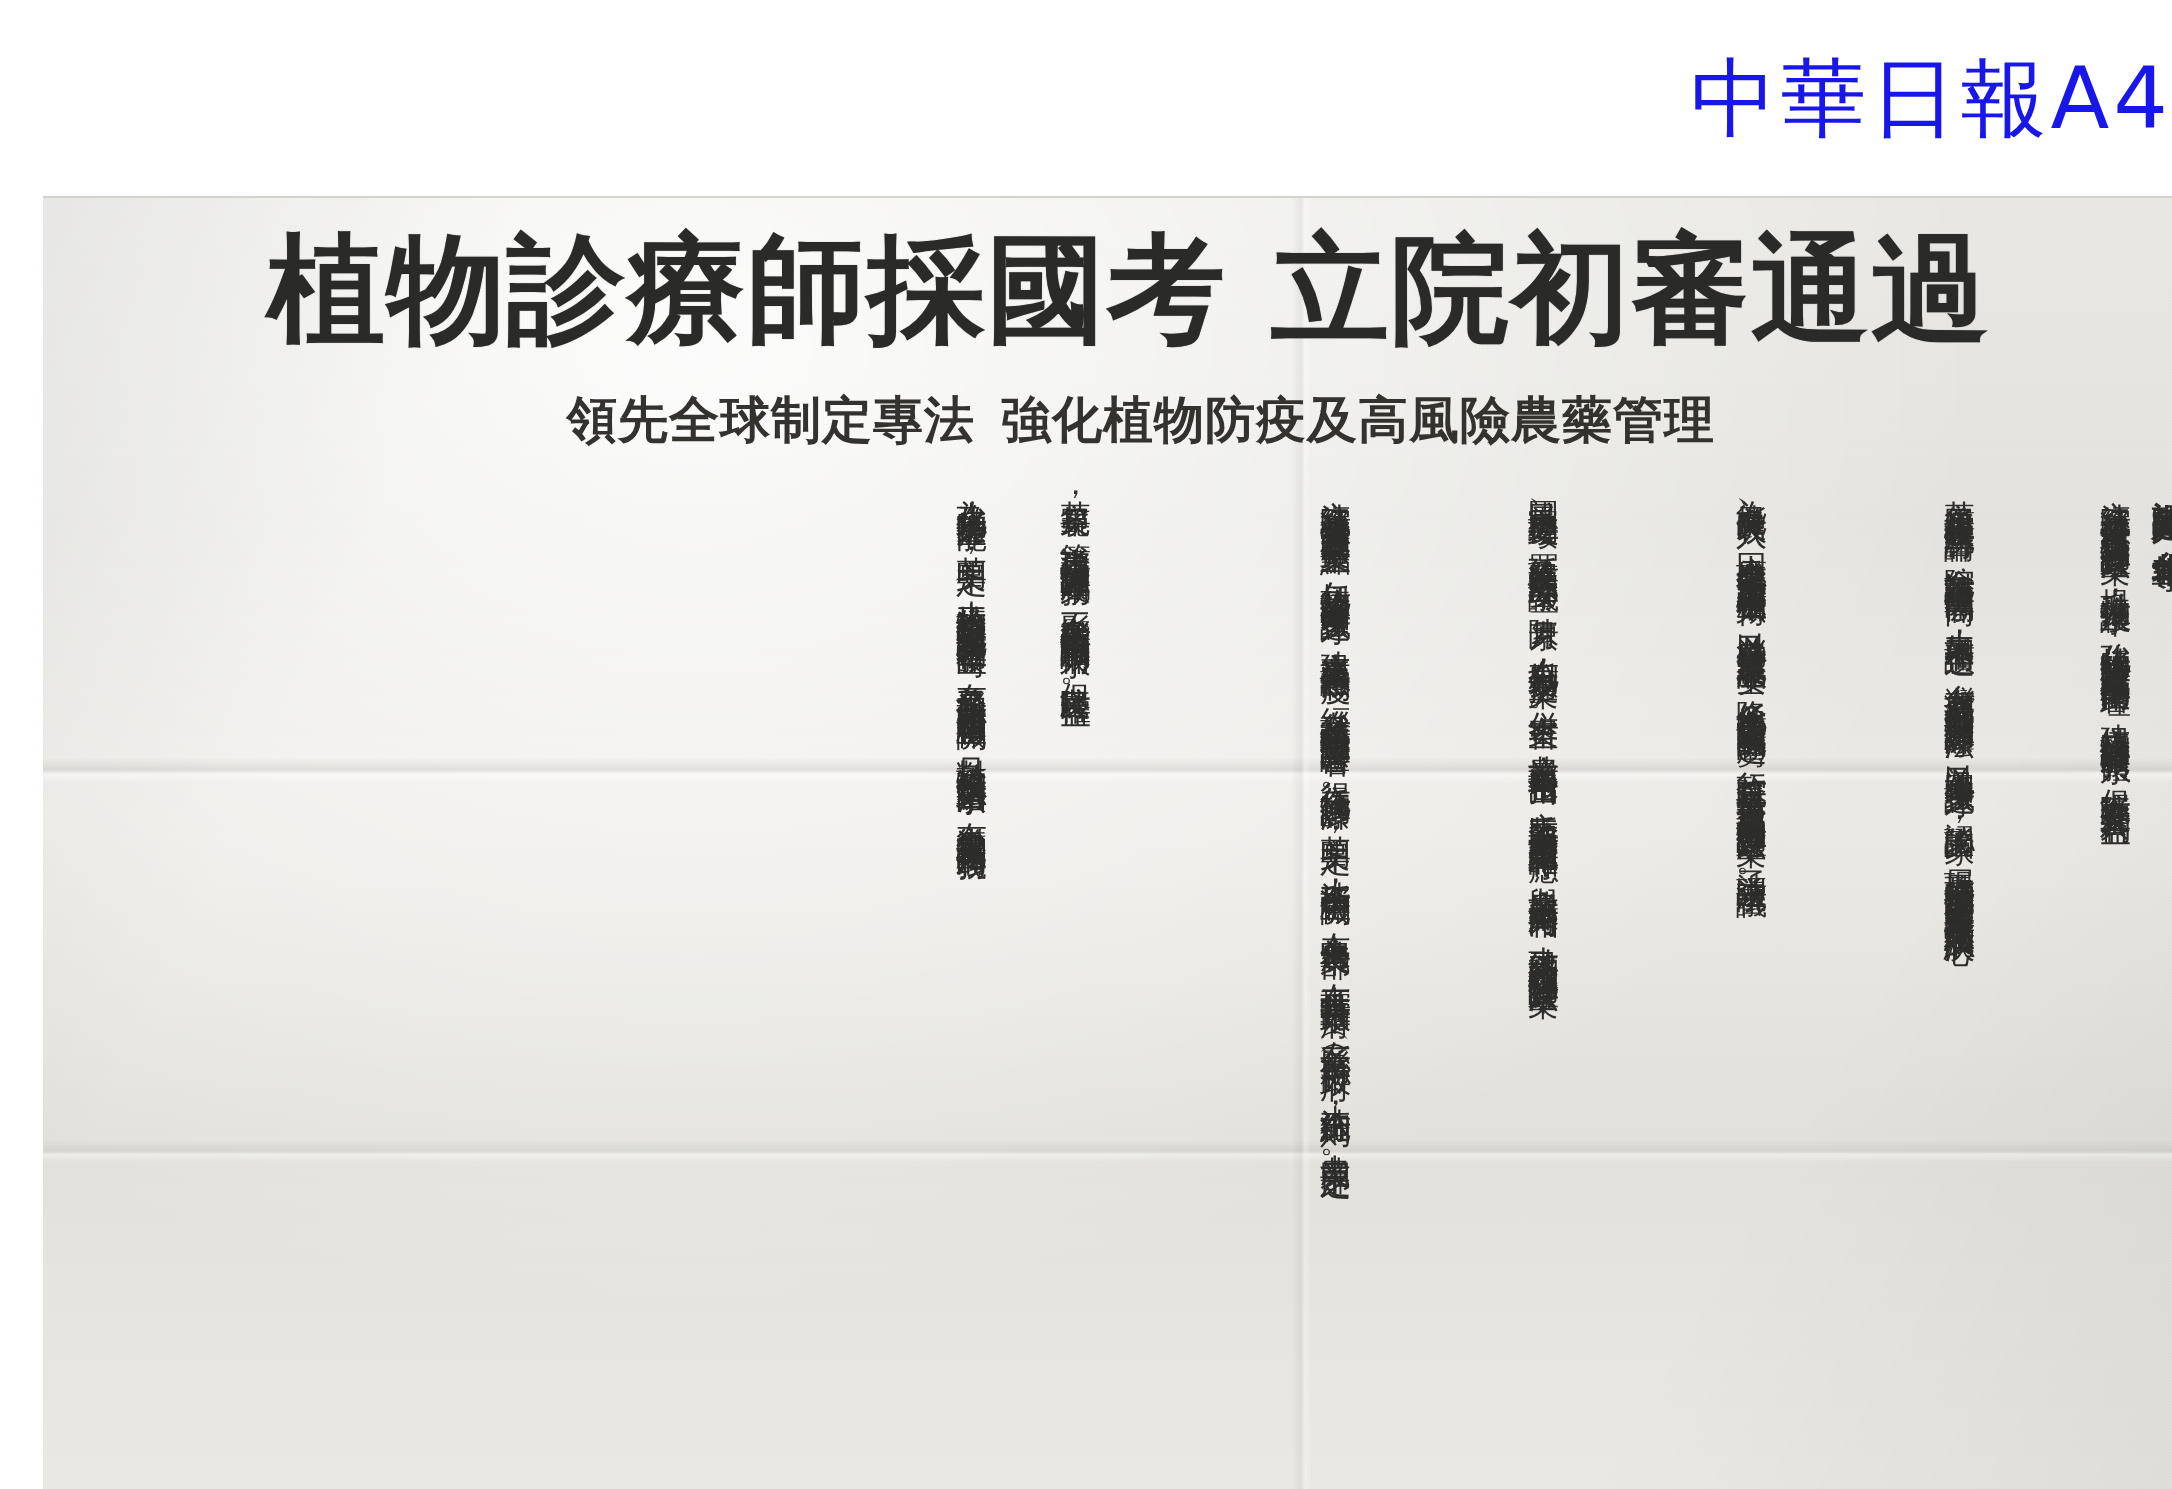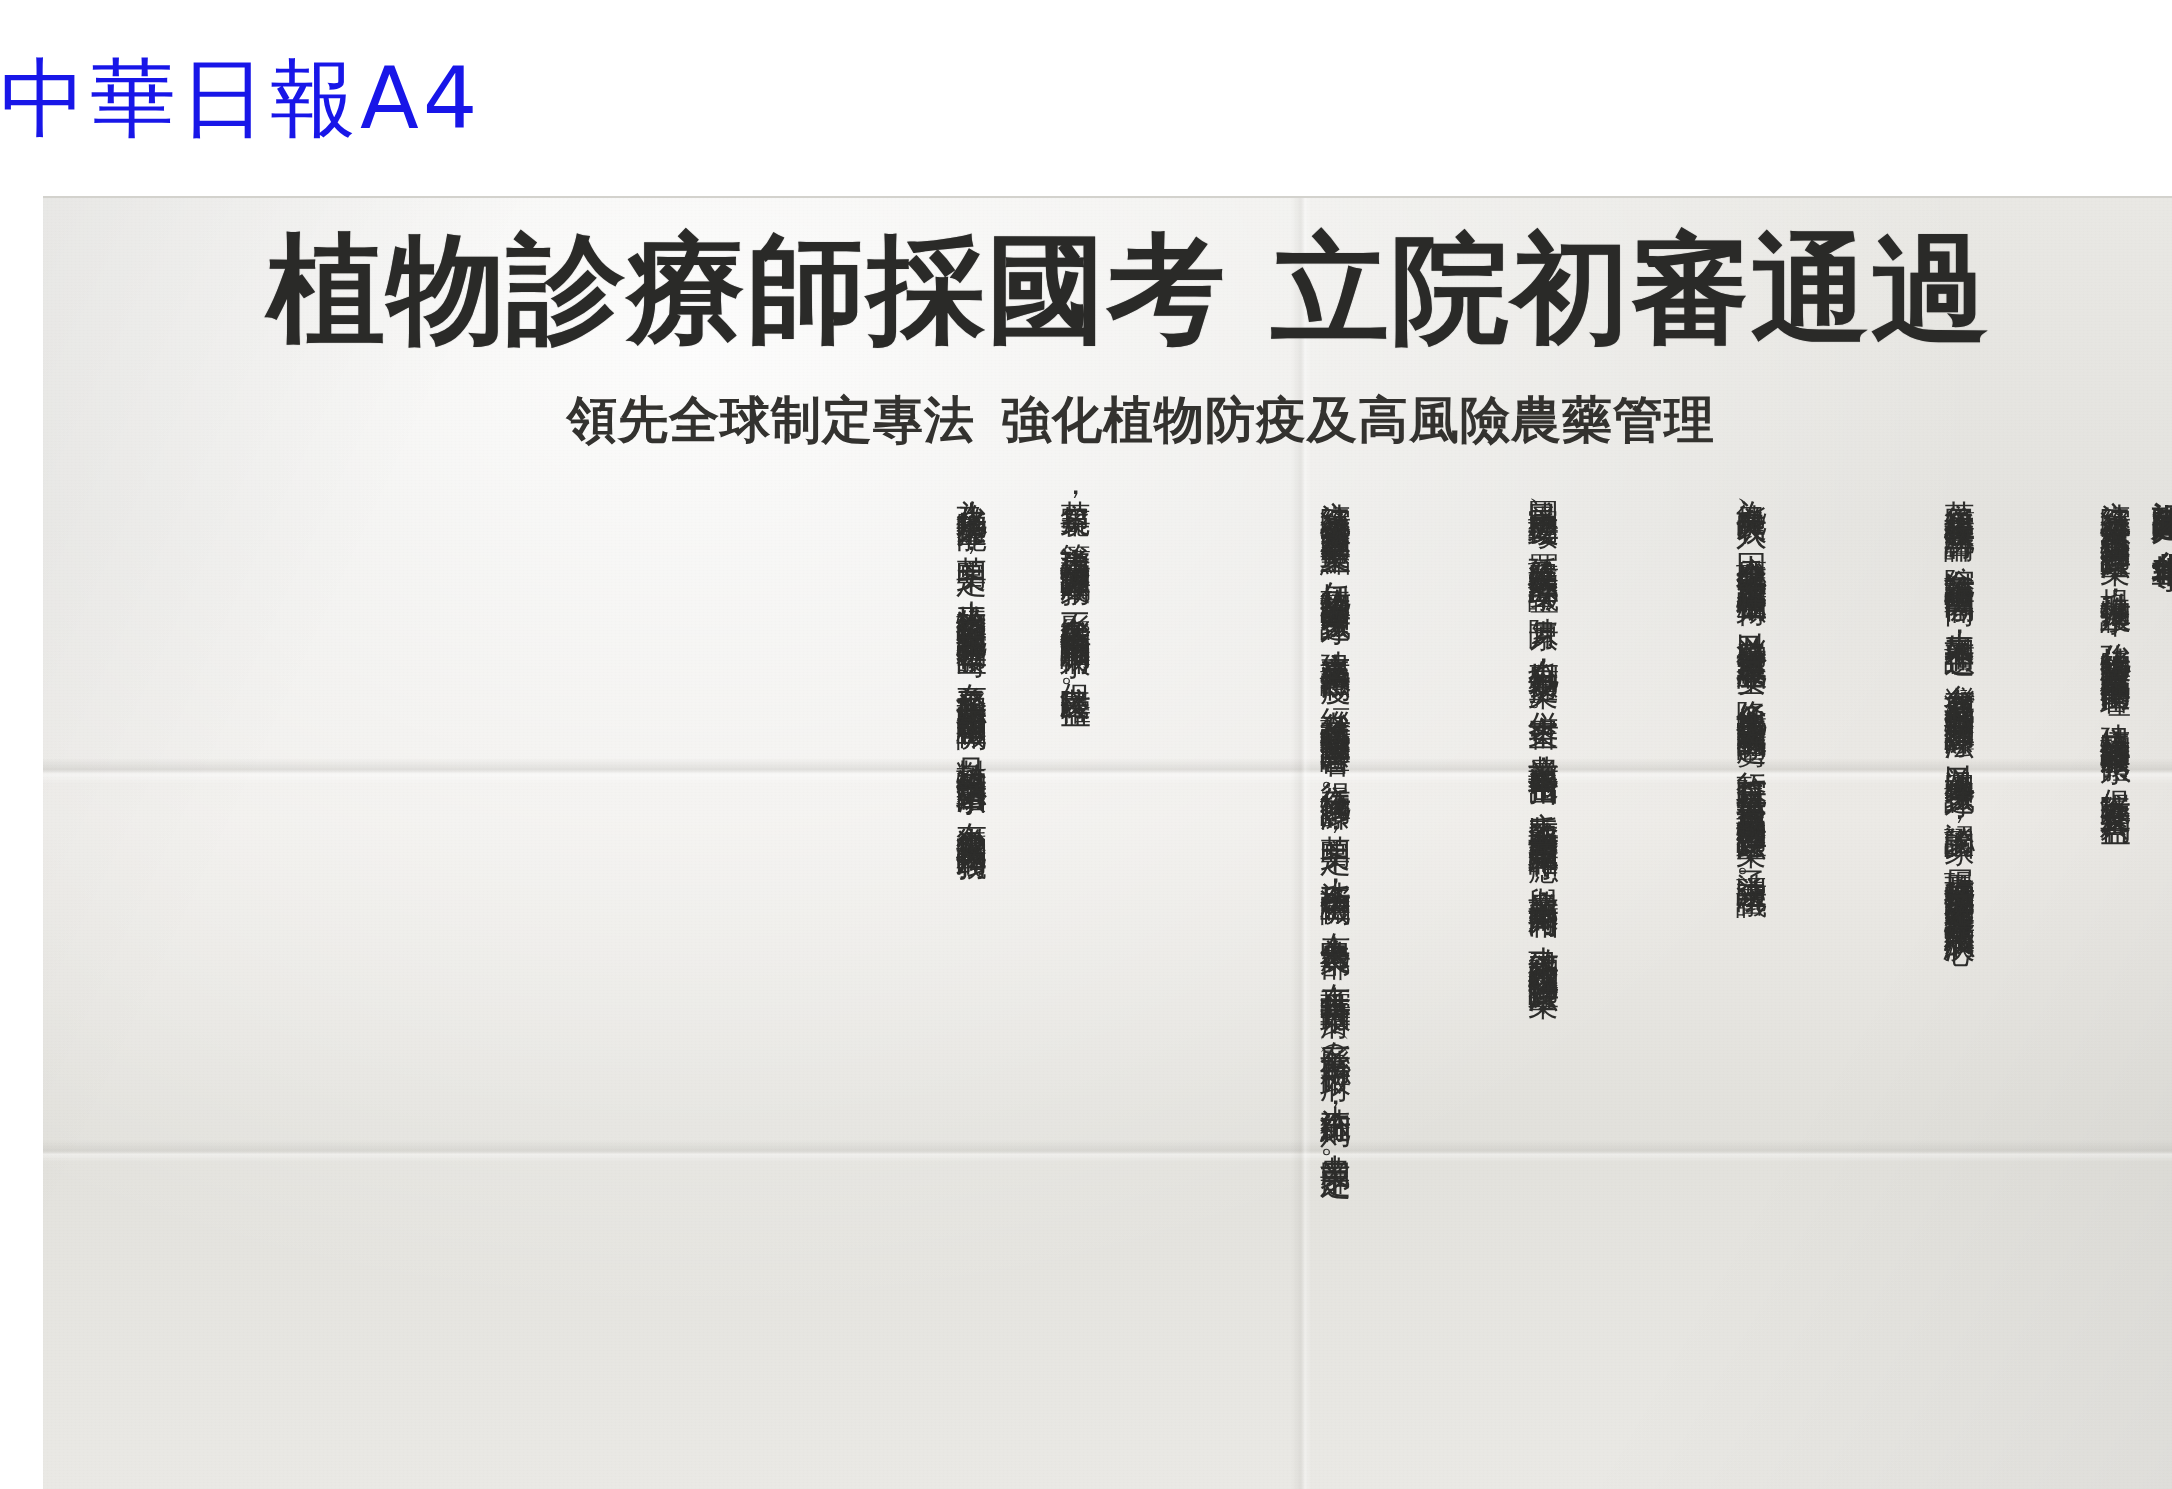--- a/index.html
+++ b/index.html
@@ -15,21 +15,21 @@
     position: relative;
   }
 
   
   .masthead {
     height: 196px;
     width: 100%;
     background: #ffffff;
     display: flex;
     align-items: center;
-    justify-content: flex-start;
+    justify-content: flex-end;
     box-sizing: border-box;
   }
   .masthead-title {
     font-family: "DejaVu Sans", "Liberation Sans", sans-serif;
     font-size: 86px;
     line-height: 1;
     letter-spacing: 4px;
     color: #1816e8;
     font-weight: 400;
     white-space: nowrap;

